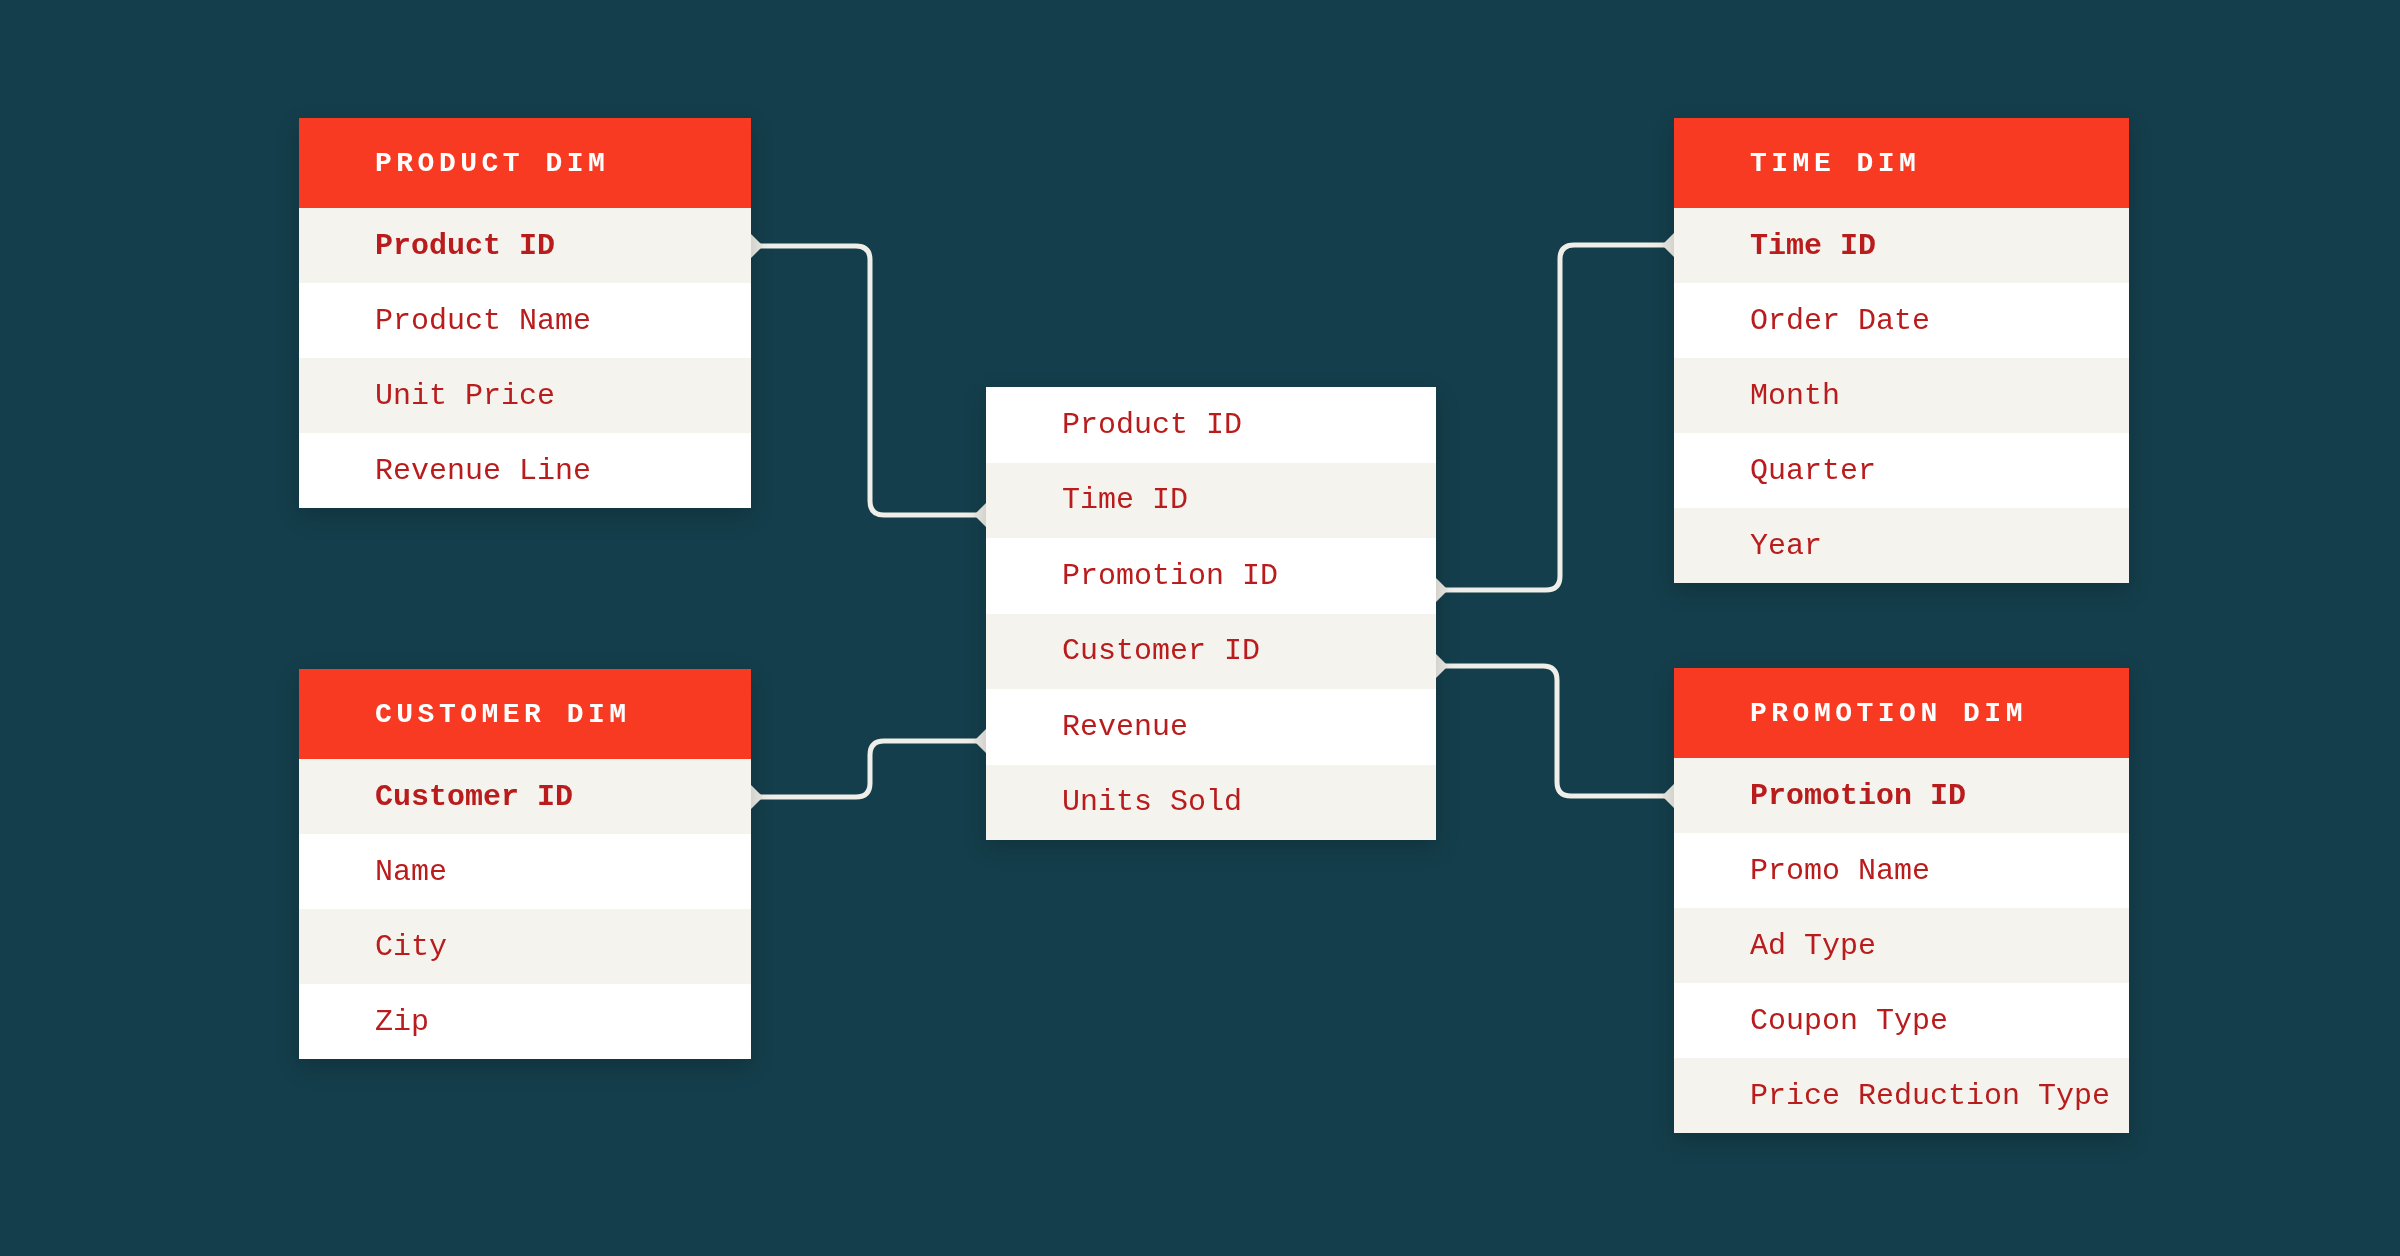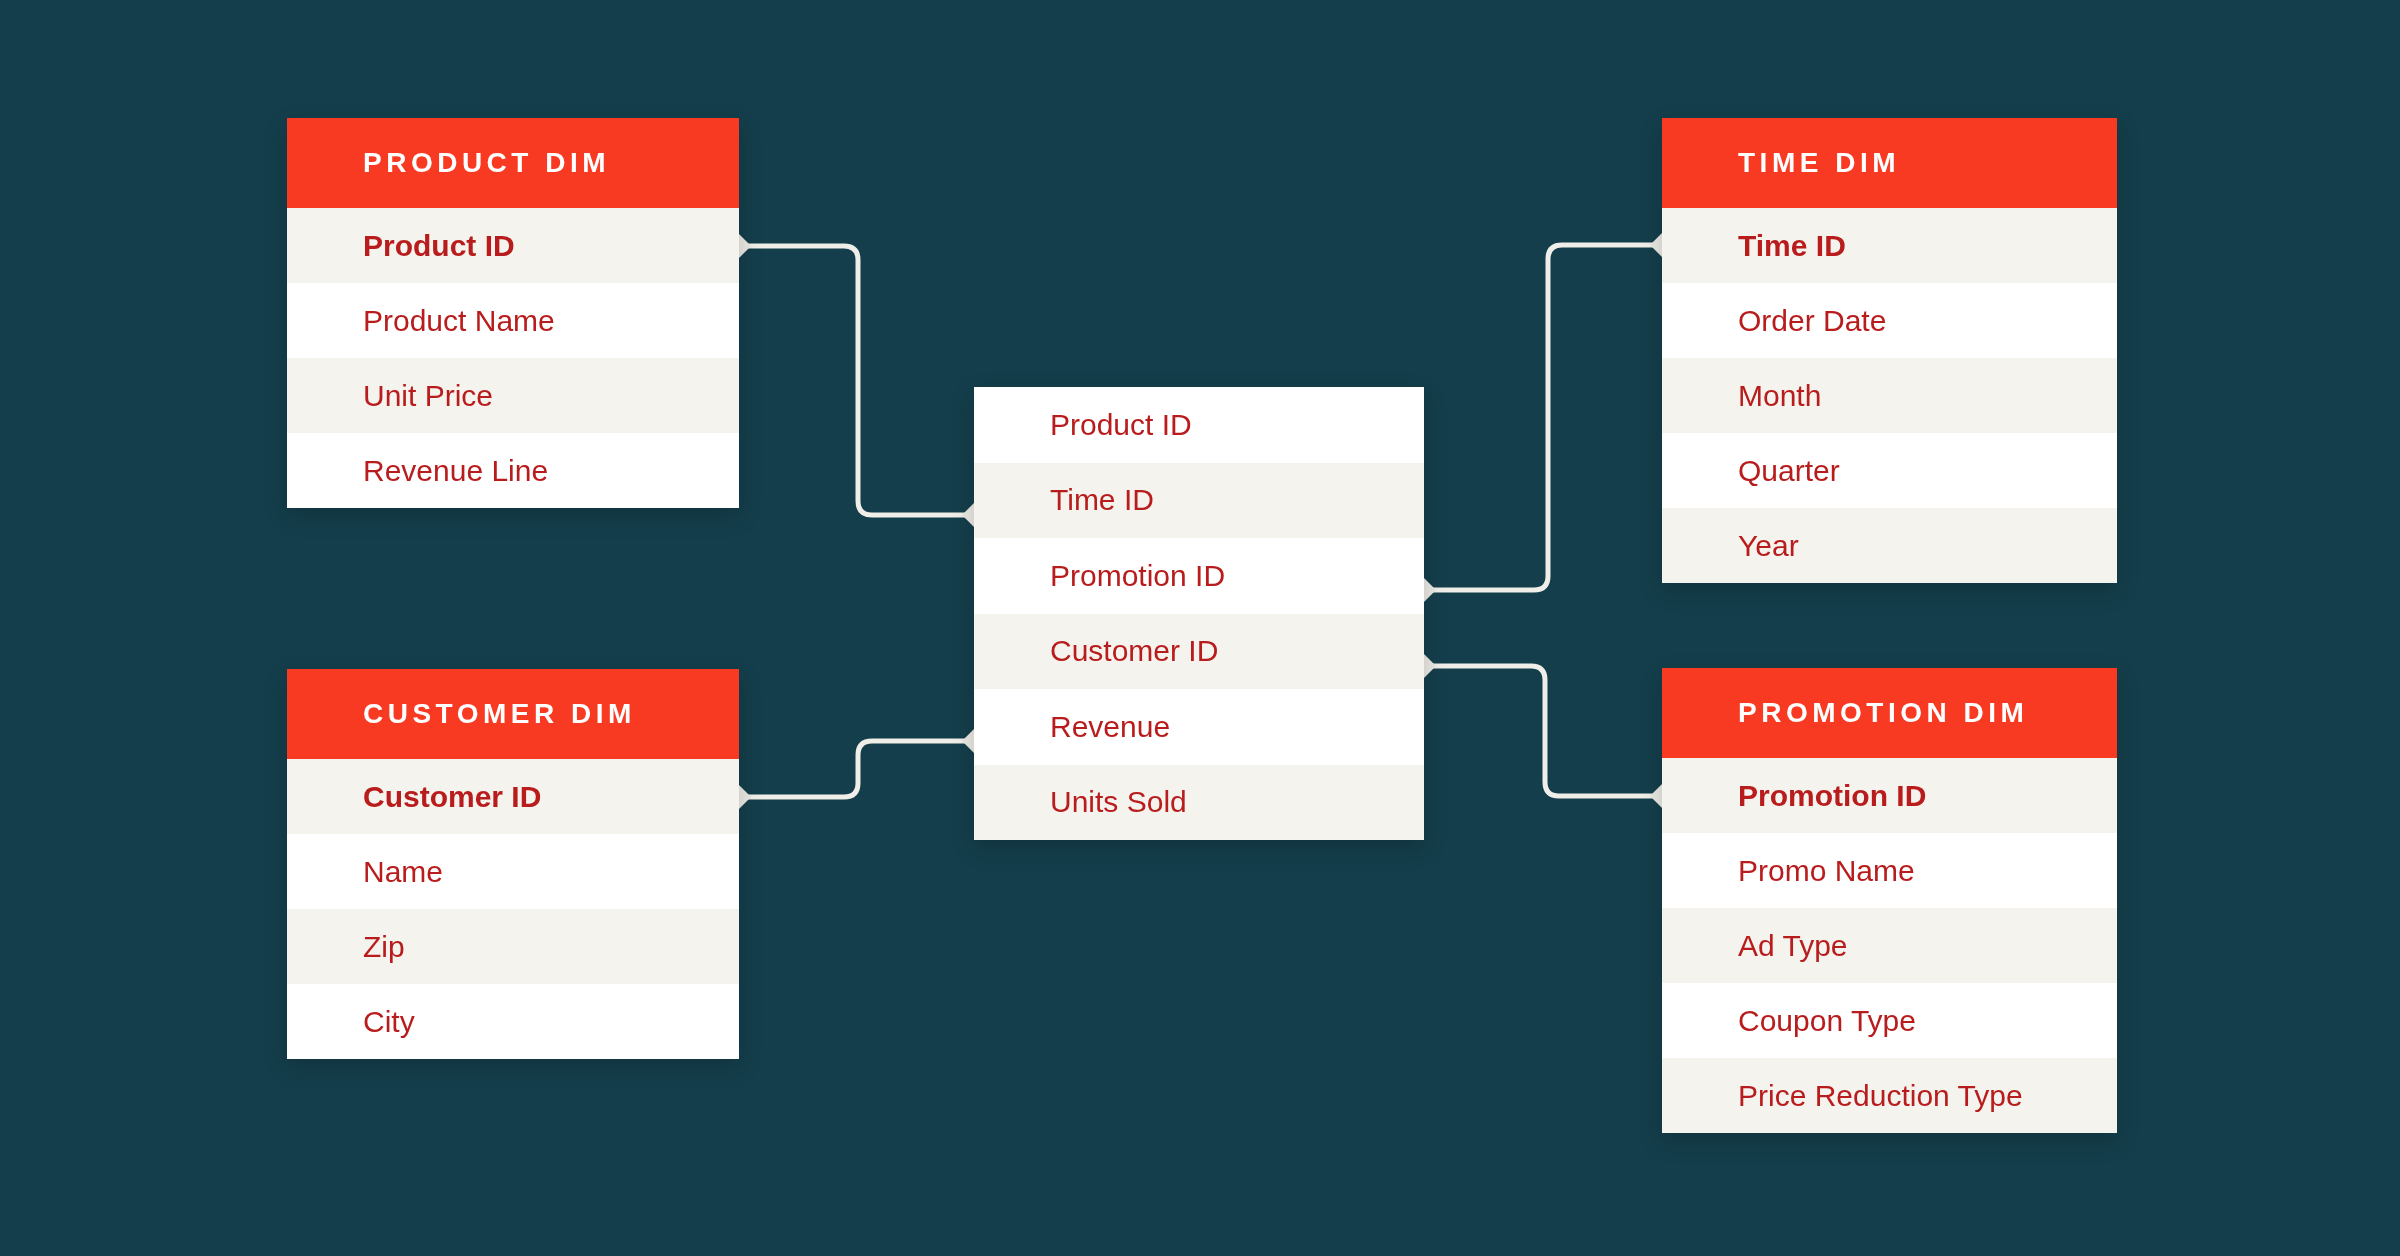--- a/index.html
+++ b/index.html
@@ -7,21 +7,22 @@
     margin: 0;
     padding: 0;
     background: #143E4B;
   }
   #canvas {
     position: relative;
     width: 2357px;
     height: 1256px;
     background: #143E4B;
     overflow: hidden;
-    font-family: Liberation Sans, sans-serif;
+    font-family: Liberation Mono, monospace;
+    margin-left: 12px;
   }
   #connectors {
     position: absolute;
     left: 0;
     top: 0;
     width: 2400px;
     height: 1256px;
     pointer-events: none;
   }
   .tbl {
@@ -111,22 +112,22 @@
     <div class="trow">Promotion ID</div>
     <div class="trow">Customer ID</div>
     <div class="trow">Revenue</div>
     <div class="trow">Units Sold</div>
   </div>
 
   <div class="tbl" id="customer-dim">
     <div class="thead">CUSTOMER DIM</div>
     <div class="trow pk">Customer ID</div>
     <div class="trow">Name</div>
+    <div class="trow">City</div>
     <div class="trow">Zip</div>
-    <div class="trow">City</div>
   </div>
 
   <div class="tbl" id="promotion-dim">
     <div class="thead">PROMOTION DIM</div>
     <div class="trow pk">Promotion ID</div>
     <div class="trow">Promo Name</div>
     <div class="trow">Ad Type</div>
     <div class="trow">Coupon Type</div>
     <div class="trow">Price Reduction Type</div>
   </div>

